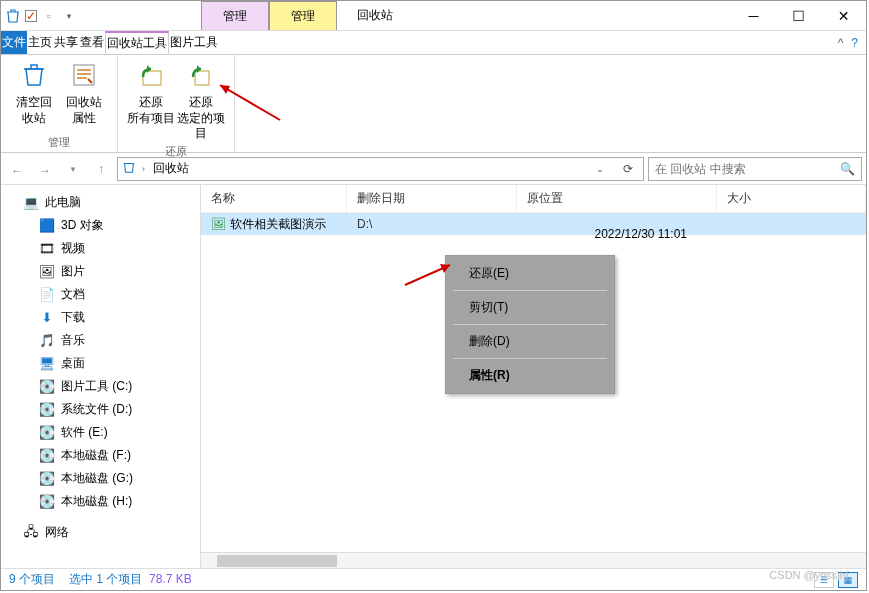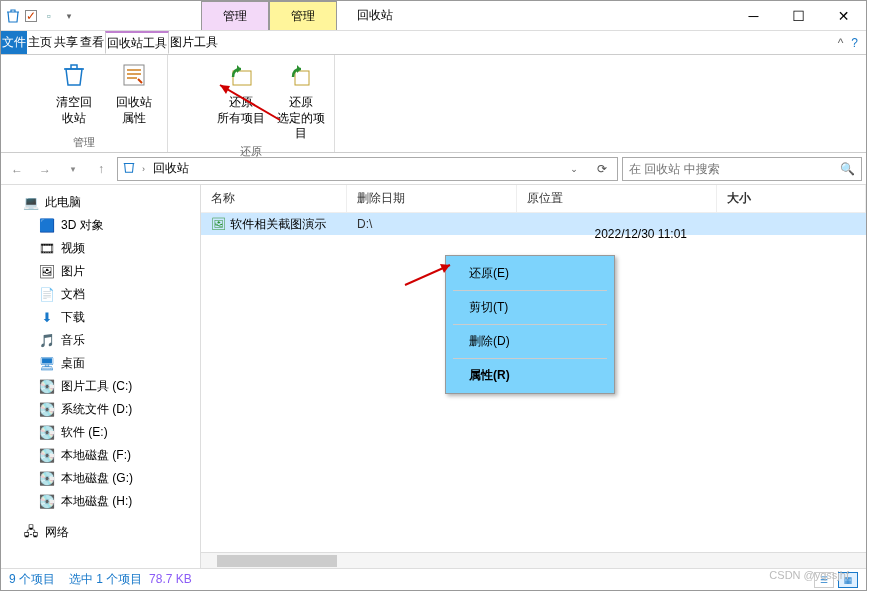--- a/index.html
+++ b/index.html
@@ -24,59 +24,59 @@
 .rtab { padding: 0 1px; display: flex; align-items: center; }
 .rtab.file { background: #1979ca; color: #fff; }
 .rtab.active { border: 1px solid #ccc; border-bottom-color: #fff; background: #fff; }
 .rtab.ctx-purple { border-top: 2px solid #c080d0; }
 .ribbon-tabs-spacer { flex: 1; }
 .ribbon-right { display: flex; align-items: center; gap: 8px; padding-right: 8px; }
 
 
 .ribbon { height: 98px; display: flex; border-bottom: 1px solid #ccc; background: #fff; }
 .rgroup { border-right: 1px solid #ddd; display: flex; flex-direction: column; padding: 4px 8px 2px; }
-.rgroup-items { display: flex; gap: 10px; flex: 1; margin-left: 40px; }
+.rgroup-items { display: flex; flex: 1; }
 .rbtn { display: flex; flex-direction: column; align-items: center; width: 50px; text-align: center; line-height: 1.3; }
 .rbtn-icon { width: 32px; height: 32px; margin-bottom: 4px; display: flex; align-items: center; justify-content: center; }
 .rgroup-label { text-align: center; color: #666; font-size: 11px; padding-top: 2px; }
 
 
 .addrrow { height: 32px; display: flex; align-items: center; gap: 4px; padding: 2px 4px; border-bottom: 1px solid #ddd; }
 .nav-btn { width: 24px; height: 24px; display: flex; align-items: center; justify-content: center; color: #888; }
 .addrbar { flex: 1; height: 24px; border: 1px solid #aaa; display: flex; align-items: center; padding: 0 4px; gap: 6px; }
 .addrbar .crumb { padding: 0 2px; }
 .addrbar-spacer { flex: 1; }
 .addr-btn { width: 22px; display: flex; align-items: center; justify-content: center; color: #555; }
-.searchbox { width: 240px; height: 24px; border: 1px solid #aaa; display: flex; align-items: center; padding: 0 6px; color: #888; }
+.searchbox { width: 214px; height: 24px; border: 1px solid #aaa; display: flex; align-items: center; padding: 0 6px; color: #888; }
 .searchbox input { border: none; outline: none; flex: 1; color: #888; }
 
 
 .main { flex: 1; display: flex; min-height: 0; }
 .sidebar { width: 200px; border-right: 1px solid #ddd; overflow-y: auto; padding: 6px 0; }
 .side-item { display: flex; align-items: center; gap: 6px; padding: 3px 8px 3px 22px; cursor: default; }
 .side-item.sub { padding-left: 38px; }
 .side-icon { width: 16px; height: 16px; display: flex; align-items: center; justify-content: center; font-size: 13px; }
 .content { flex: 1; display: flex; flex-direction: column; min-width: 0; }
 .cols { height: 28px; display: flex; align-items: center; border-bottom: 1px solid #eee; color: #333; }
 .col { padding: 0 10px; border-right: 1px solid #eee; height: 100%; display: flex; align-items: center; text-align: center; }
 .col.name { width: 146px; }
 .col.orig { width: 200px; }
 .col.del { width: 170px; }
-.col.size { flex: 1; font-weight: bold; }
+.col.size { flex: 1; }
 .filelist { flex: 1; position: relative; overflow: hidden; }
 .filerow { height: 22px; display: flex; align-items: center; background: #cce8ff; }
 .filerow .cell { padding: 0 10px; }
 .filerow .cell.name { width: 146px; display: flex; align-items: center; gap: 4px; }
 .cell.orig { width: 200px; color: #333; }
 .cell.del { width: 170px; text-align: right; padding-right: 30px; margin-top: 20px; }
 .hscroll { height: 16px; border-top: 1px solid #ddd; background: #f5f5f5; position: relative; }
 .hscroll-thumb { position: absolute; left: 16px; top: 2px; height: 12px; width: 120px; background: #ccc; }
 
 
-.ctxmenu { position: absolute; left: 445px; top: 255px; width: 170px; background: #7dd3fc; border: 1px solid #999; box-shadow: 2px 2px 4px rgba(0,0,0,0.3); padding: 3px; }
+.ctxmenu { position: absolute; left: 445px; top: 255px; width: 170px; background: #a3a3a3; border: 1px solid #999; box-shadow: 2px 2px 4px rgba(0,0,0,0.3); padding: 3px; }
 .ctxitem { padding: 6px 20px; }
 .ctxitem.bold { font-weight: bold; }
 .ctxsep { height: 1px; background: #ccc; margin: 2px 4px; }
 
 
 .statusbar { height: 22px; border-top: 1px solid #ddd; display: flex; align-items: center; padding: 0 8px; gap: 14px; color: #1979ca; font-size: 12px; }
 .statusbar .black { color: #8b5cf6; }
 .status-spacer { flex: 1; }
 .view-icons { display: flex; gap: 4px; }
 .view-icon { width: 20px; height: 16px; border: 1px solid #ccc; display: flex; align-items: center; justify-content: center; font-size: 9px; }

